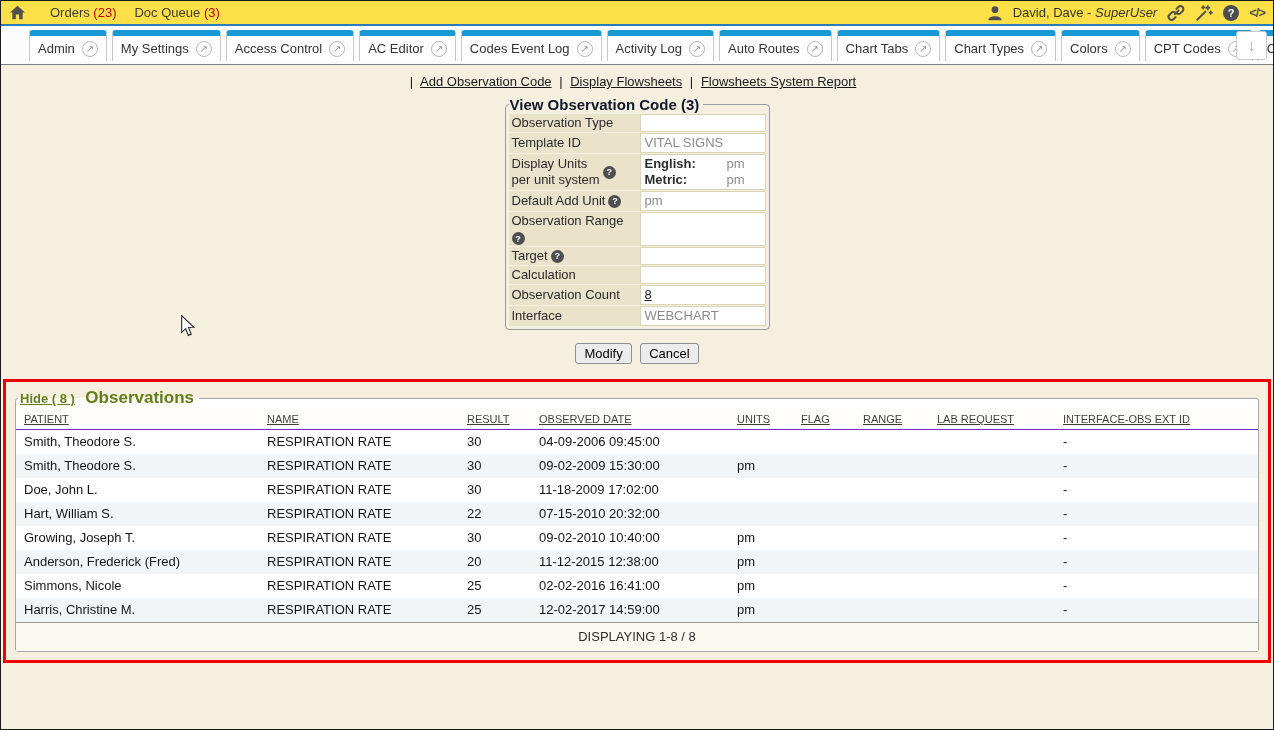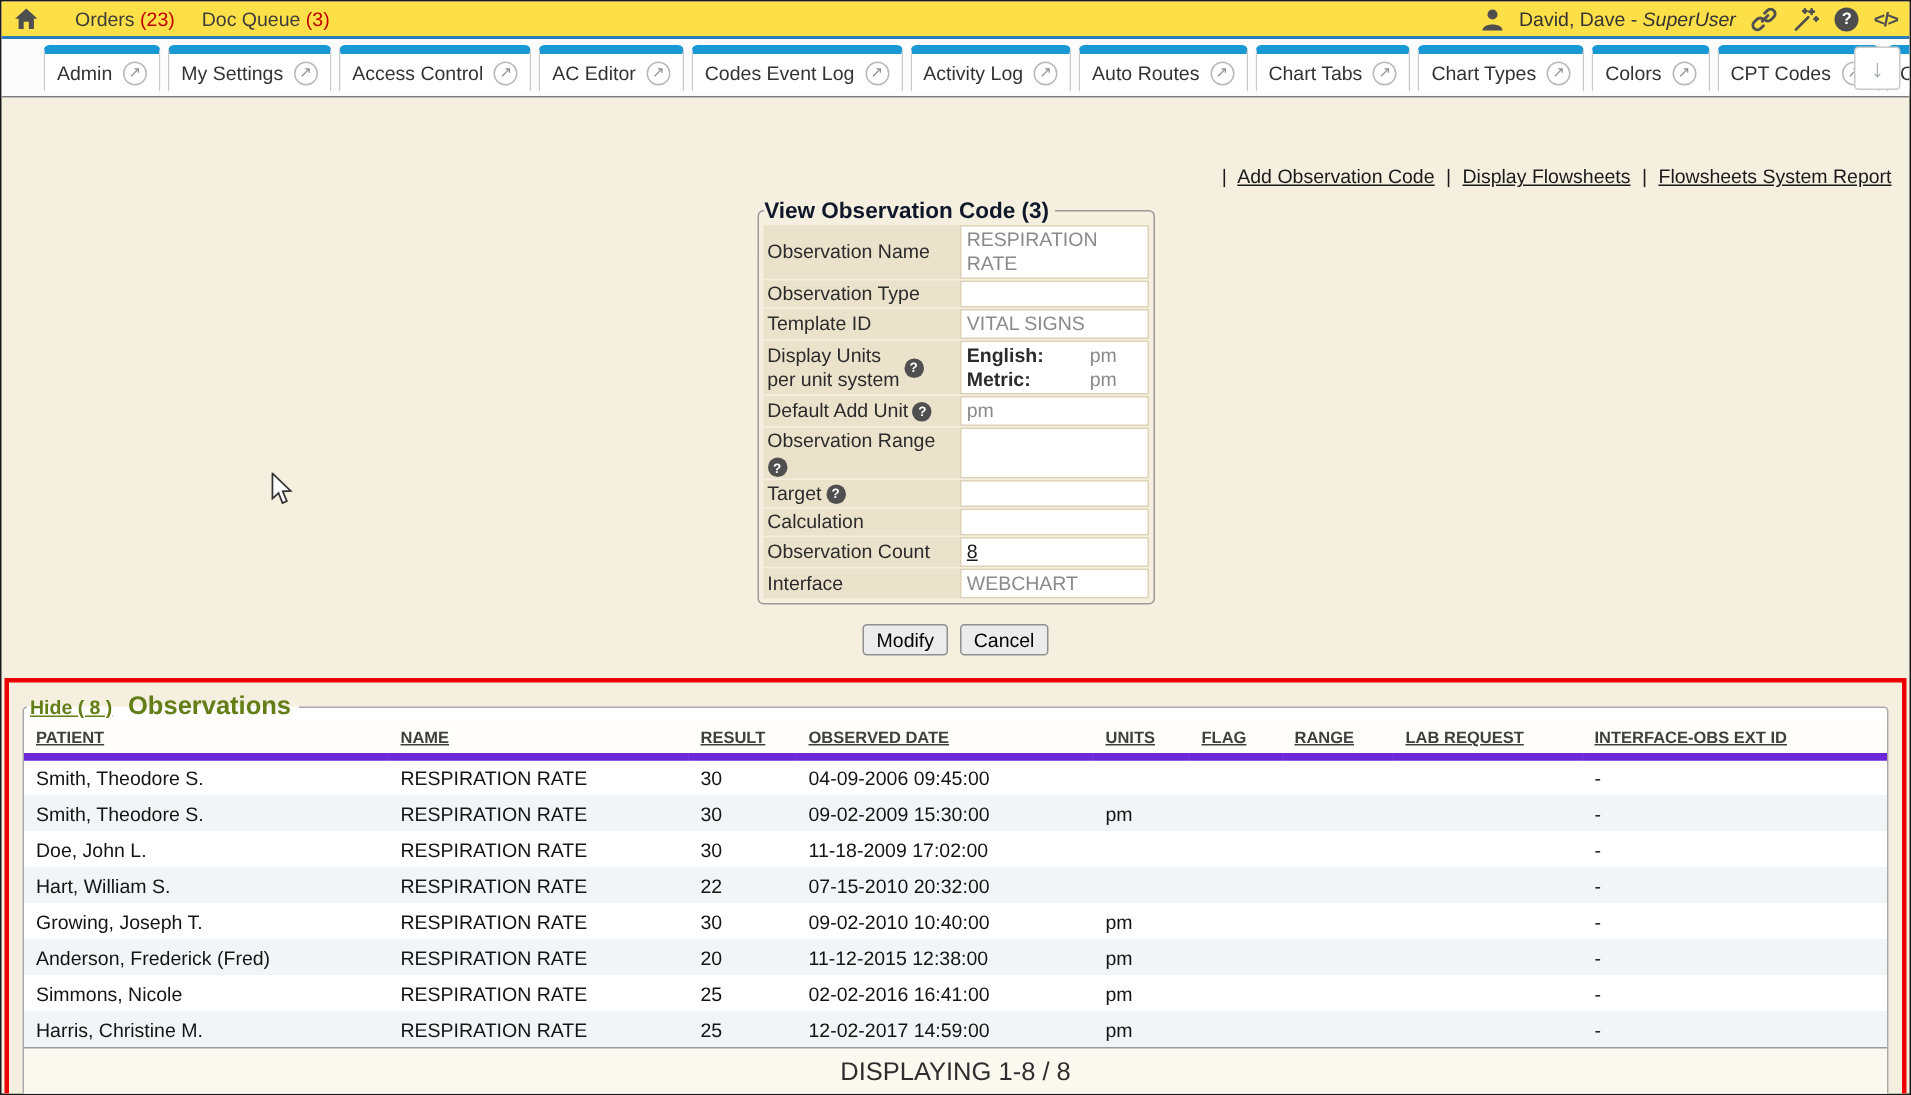--- a/index.html
+++ b/index.html
@@ -20,21 +20,21 @@
   .code-glyph { font-size:13px; font-weight:bold; color:#4d4d4d; letter-spacing:-1px; }
 
   
   .tabbar { position:relative; height:39px; background:#fcfcfc; border-bottom:1px solid #7e7e7e; }
   .tabs-strip { display:flex; gap:5px; padding:4px 46px 0 28px; overflow:hidden; height:100%; }
   .tab { flex:0 0 auto; display:flex; align-items:center; gap:7px; padding:0 8px; height:31px; background:#fff; border:1px solid #c9c9c9; border-top:6px solid #1899d6; border-radius:4px 4px 0 0; border-bottom:none; font-size:13px; color:#333; cursor:pointer; white-space:nowrap; }
   .tab-ext { width:16px; height:16px; border:1px solid #b8b8b8; border-radius:50%; color:#8f8f8f; font-size:10px; line-height:14px; text-align:center; flex:0 0 auto; }
   .tab-overflow-btn { position:absolute; right:6px; top:5px; width:31px; height:29px; background:#fff; border:1px solid #c9c9c9; border-radius:3px; color:#a5adb5; font-size:17px; font-weight:bold; text-align:center; line-height:27px; cursor:pointer; }
 
   
-  .actions { text-align:right; padding:9px 12px 0 0; font-size:13px; color:#1a1a1a;margin-top:36px; }
+  .actions { text-align:center; padding:9px 12px 0 0; font-size:13px; color:#1a1a1a; }
   .actions a { color:#1a1a1a; text-decoration:underline; cursor:pointer; }
   .actions .sep { margin:0 4px; }
 
   
   .form-wrap { width:265px; margin:7px auto 0; }
   fieldset.vform { border:1px solid #9a9a9a; border-radius:4px; padding:1px 3px 3px; }
   fieldset.vform legend { font-size:15px; font-weight:bold; color:#0f172a; padding:0 4px 0 1px; margin-left:0px; }
   .frow { display:grid; grid-template-columns:131px 1fr; margin-bottom:1px; }
   .flabel { background:#ebe2cb; font-size:13px; color:#2b2b2b; padding:1px 3px; line-height:16px; display:flex; align-items:center; gap:3px; flex-wrap:wrap; }
   .flabel .txt { white-space:pre-line; }
@@ -46,25 +46,25 @@
   .btn-row { text-align:center; margin-top:13px; }
   .btn { font-family:"Liberation Sans", sans-serif; font-size:13px; color:#000; background:#ececec; border:1px solid #8f8f8f; border-radius:3px; padding:2px 8px; margin:0 2px; cursor:pointer; }
 
   
   .obs-box { margin:15px 2px 0; border:3px solid #ee0000; background:#f5efdf; padding:6px 9px 8px; }
   fieldset.obs { border:1px solid #a8a8a8; border-radius:3px; background:#fff; padding:0; }
   fieldset.obs legend { margin-left:2px; padding:0 5px 0 2px; background:transparent; }
   .hide-link { font-size:13px; font-weight:bold; color:#637d17; text-decoration:underline; cursor:pointer; margin-right:6px; }
   .obs-title { font-size:17px; font-weight:bold; color:#637d17; }
   table.obs-table { width:100%; border-collapse:collapse; }
-  table.obs-table th { font-size:11px; font-weight:bold; color:#3f3f3f; text-align:left; padding:5px 8px 4px; border-bottom:5px solid #6d28d9; background:#fffefa; white-space:nowrap; }
+  table.obs-table th { font-size:11px; font-weight:normal; color:#3f3f3f; text-align:left; padding:5px 8px 4px; border-bottom:1px solid #6d28d9; background:#fffefa; white-space:nowrap; }
   table.obs-table th a { color:#3f3f3f; text-decoration:underline; cursor:pointer; }
   table.obs-table td { font-size:13px; color:#141414; padding:4px 8px; height:24px; white-space:nowrap; }
   table.obs-table tr.alt td { background:#f2f5f8; }
-  .displaying { border-top:1px solid #9a9a9a; background:#fbf8f0; text-align:center; font-size:17px; color:#2e2e2e; padding:6px 0 7px; }
+  .displaying { border-top:1px solid #9a9a9a; background:#fbf8f0; text-align:center; font-size:13px; color:#2e2e2e; padding:6px 0 7px; }
 
   
   .cursor { position:absolute; left:179px; top:314px; pointer-events:none; }
 </style>
 </head>
 <body>
 
 <div class="screen">
 
   <div class="topbar">
@@ -166,26 +166,20 @@
     <span class="sep">|</span>
     <a>Flowsheets System Report</a>
   </div>
 
   <div class="form-wrap">
     <fieldset class="vform">
       <legend>View Observation Code (3)</legend>
 
       <div class="frow">
         <div class="flabel">
-            <span class="txt">Observation Name</span>
-          </div>
-        <div class="fvalue">RESPIRATION RATE</div>
-      </div>
-      <div class="frow">
-        <div class="flabel">
             <span class="txt">Observation Type</span>
           </div>
         <div class="fvalue"></div>
       </div>
       <div class="frow">
         <div class="flabel">
             <span class="txt">Template ID</span>
           </div>
         <div class="fvalue">VITAL SIGNS</div>
       </div>

